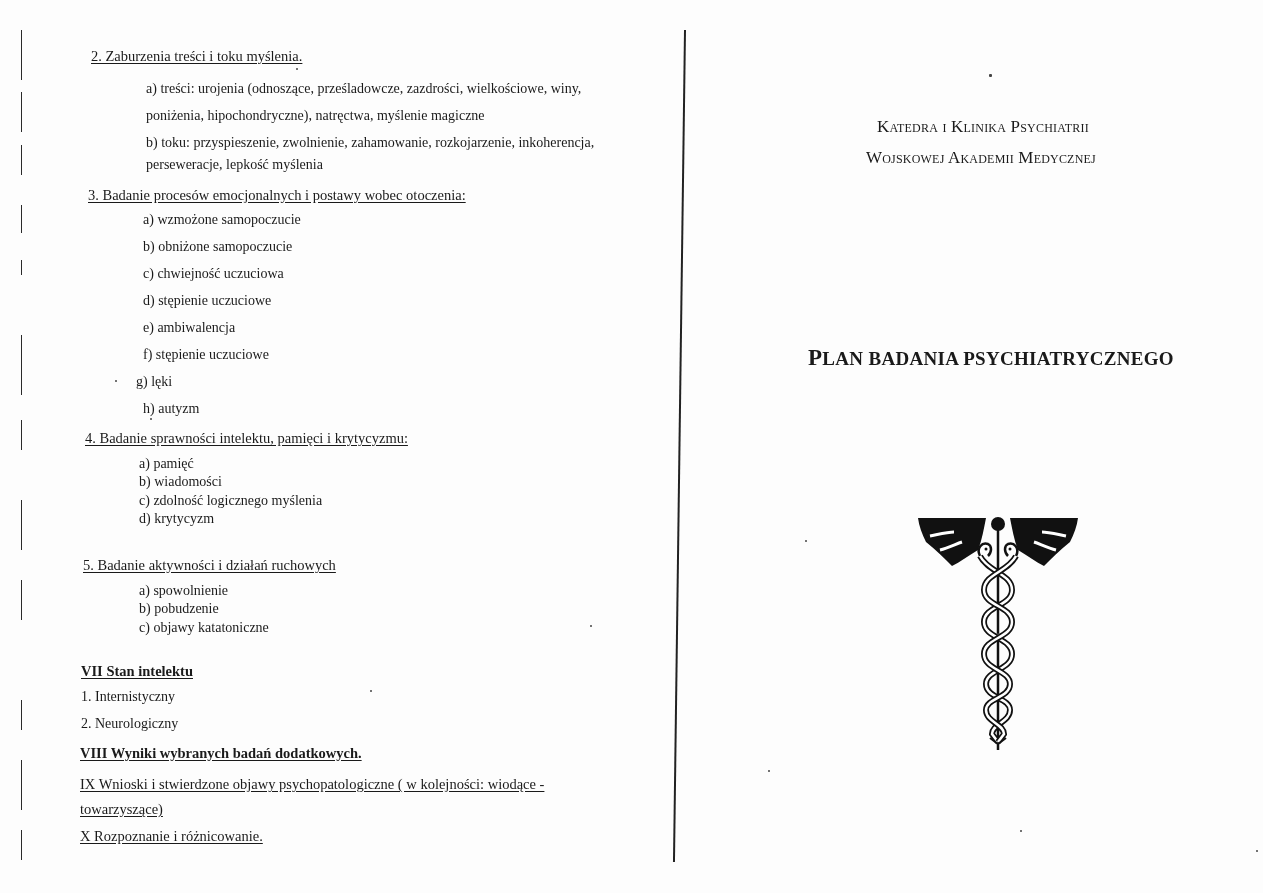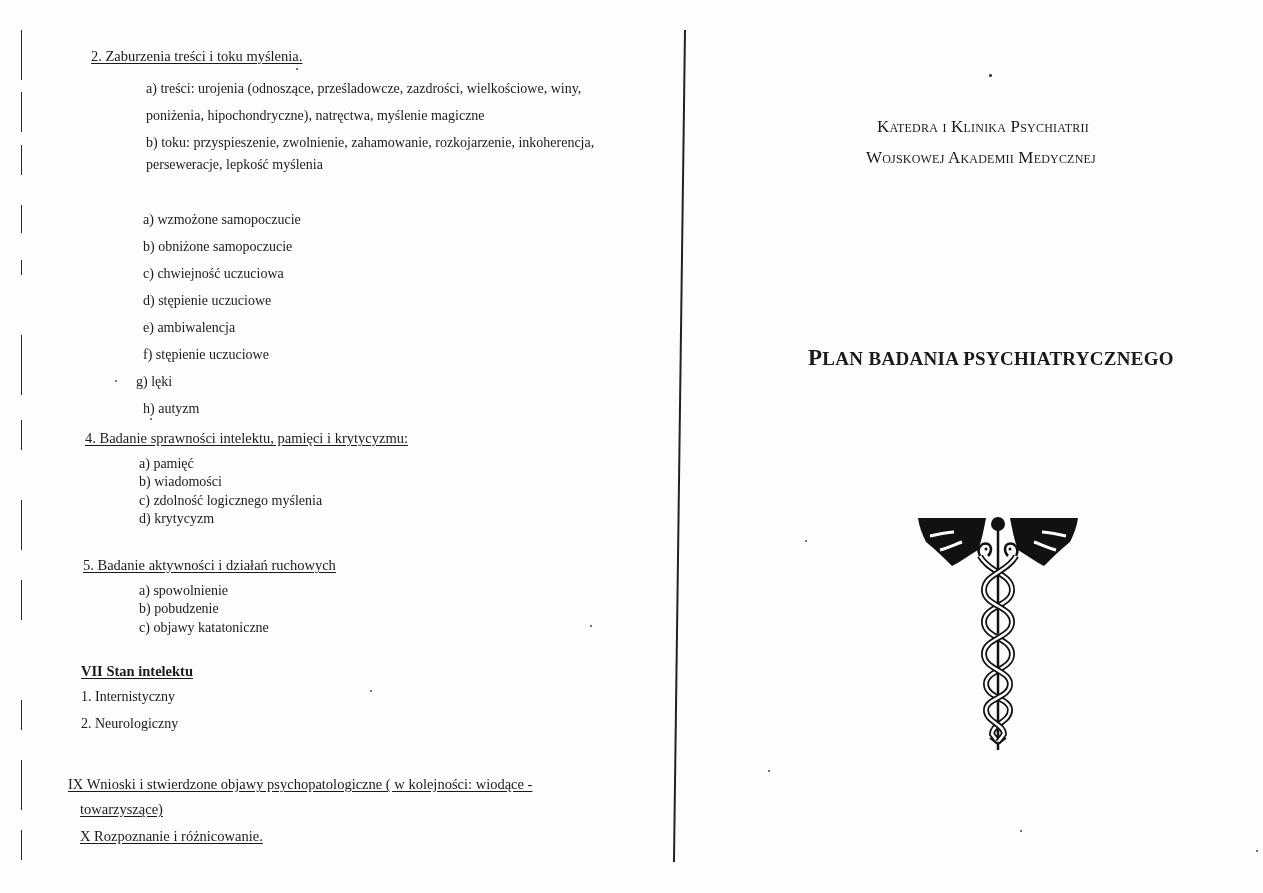--- a/index.html
+++ b/index.html
@@ -113,20 +113,21 @@
   <div class="fold-line"></div>
 
   <div class="left-panel">
 
     <div class="t u" style="left:91px;top:47px;">2. Zaburzenia treści i toku myślenia.</div>
     <div class="t sub" style="left:146px;top:80px;">a) treści: urojenia (odnoszące, prześladowcze, zazdrości, wielkościowe, winy,</div>
     <div class="t sub" style="left:146px;top:134px;">b) toku: przyspieszenie, zwolnienie, zahamowanie, rozkojarzenie, inkoherencja,</div>
     <div class="t sub" style="left:146px;top:107px;">poniżenia, hipochondryczne), natręctwa, myślenie magiczne</div>
     <div class="t sub" style="left:146px;top:156px;">perseweracje, lepkość myślenia</div>
 
+    <div class="t u" style="left:88px;top:186px;">3. Badanie procesów emocjonalnych i postawy wobec otoczenia:</div>
     <div class="t sub" style="left:143px;top:211px;">a) wzmożone samopoczucie</div>
     <div class="t sub" style="left:143px;top:238px;">b) obniżone samopoczucie</div>
     <div class="t sub" style="left:143px;top:265px;">c) chwiejność uczuciowa</div>
     <div class="t sub" style="left:143px;top:292px;">d) stępienie uczuciowe</div>
     <div class="t sub" style="left:143px;top:319px;">e) ambiwalencja</div>
     <div class="t sub" style="left:143px;top:346px;">f) stępienie uczuciowe</div>
     <div class="t sub" style="left:136px;top:373px;">g) lęki</div>
     <div class="t sub" style="left:143px;top:400px;">h) autyzm</div>
 
     <div class="t u" style="left:85px;top:429px;">4. Badanie sprawności intelektu, pamięci i krytycyzmu:</div>
@@ -137,22 +138,23 @@
 
     <div class="t u" style="left:83px;top:556px;">5. Badanie aktywności i działań ruchowych</div>
     <div class="t sub" style="left:139px;top:582px;">a) spowolnienie</div>
     <div class="t sub" style="left:139px;top:600px;">b) pobudzenie</div>
     <div class="t sub" style="left:139px;top:619px;">c) objawy katatoniczne</div>
 
     <div class="t u b" style="left:81px;top:662px;">VII Stan intelektu</div>
     <div class="t sub" style="left:81px;top:688px;">1. Internistyczny</div>
     <div class="t sub" style="left:81px;top:715px;">2. Neurologiczny</div>
 
-
-    <div class="t u" style="left:68px;top:775px;">IX Wnioski i stwierdzone objawy psychopatologiczne ( w kolejności: wiodące -</div>
+    <div class="t u b" style="left:80px;top:744px;">VIII Wyniki wybranych badań dodatkowych.</div>
+
+    <div class="t u" style="left:80px;top:775px;">IX Wnioski i stwierdzone objawy psychopatologiczne ( w kolejności: wiodące -</div>
     <div class="t u" style="left:80px;top:800px;">towarzyszące)</div>
 
     <div class="t u" style="left:80px;top:827px;">X Rozpoznanie i różnicowanie.</div>
 
     <span class="speck" style="left:296px;top:68px;"></span>
     <span class="speck" style="left:115px;top:380px;"></span>
     <span class="speck" style="left:150px;top:418px;"></span>
     <span class="speck" style="left:370px;top:690px;"></span>
     <span class="speck" style="left:590px;top:625px;"></span>
   </div>

